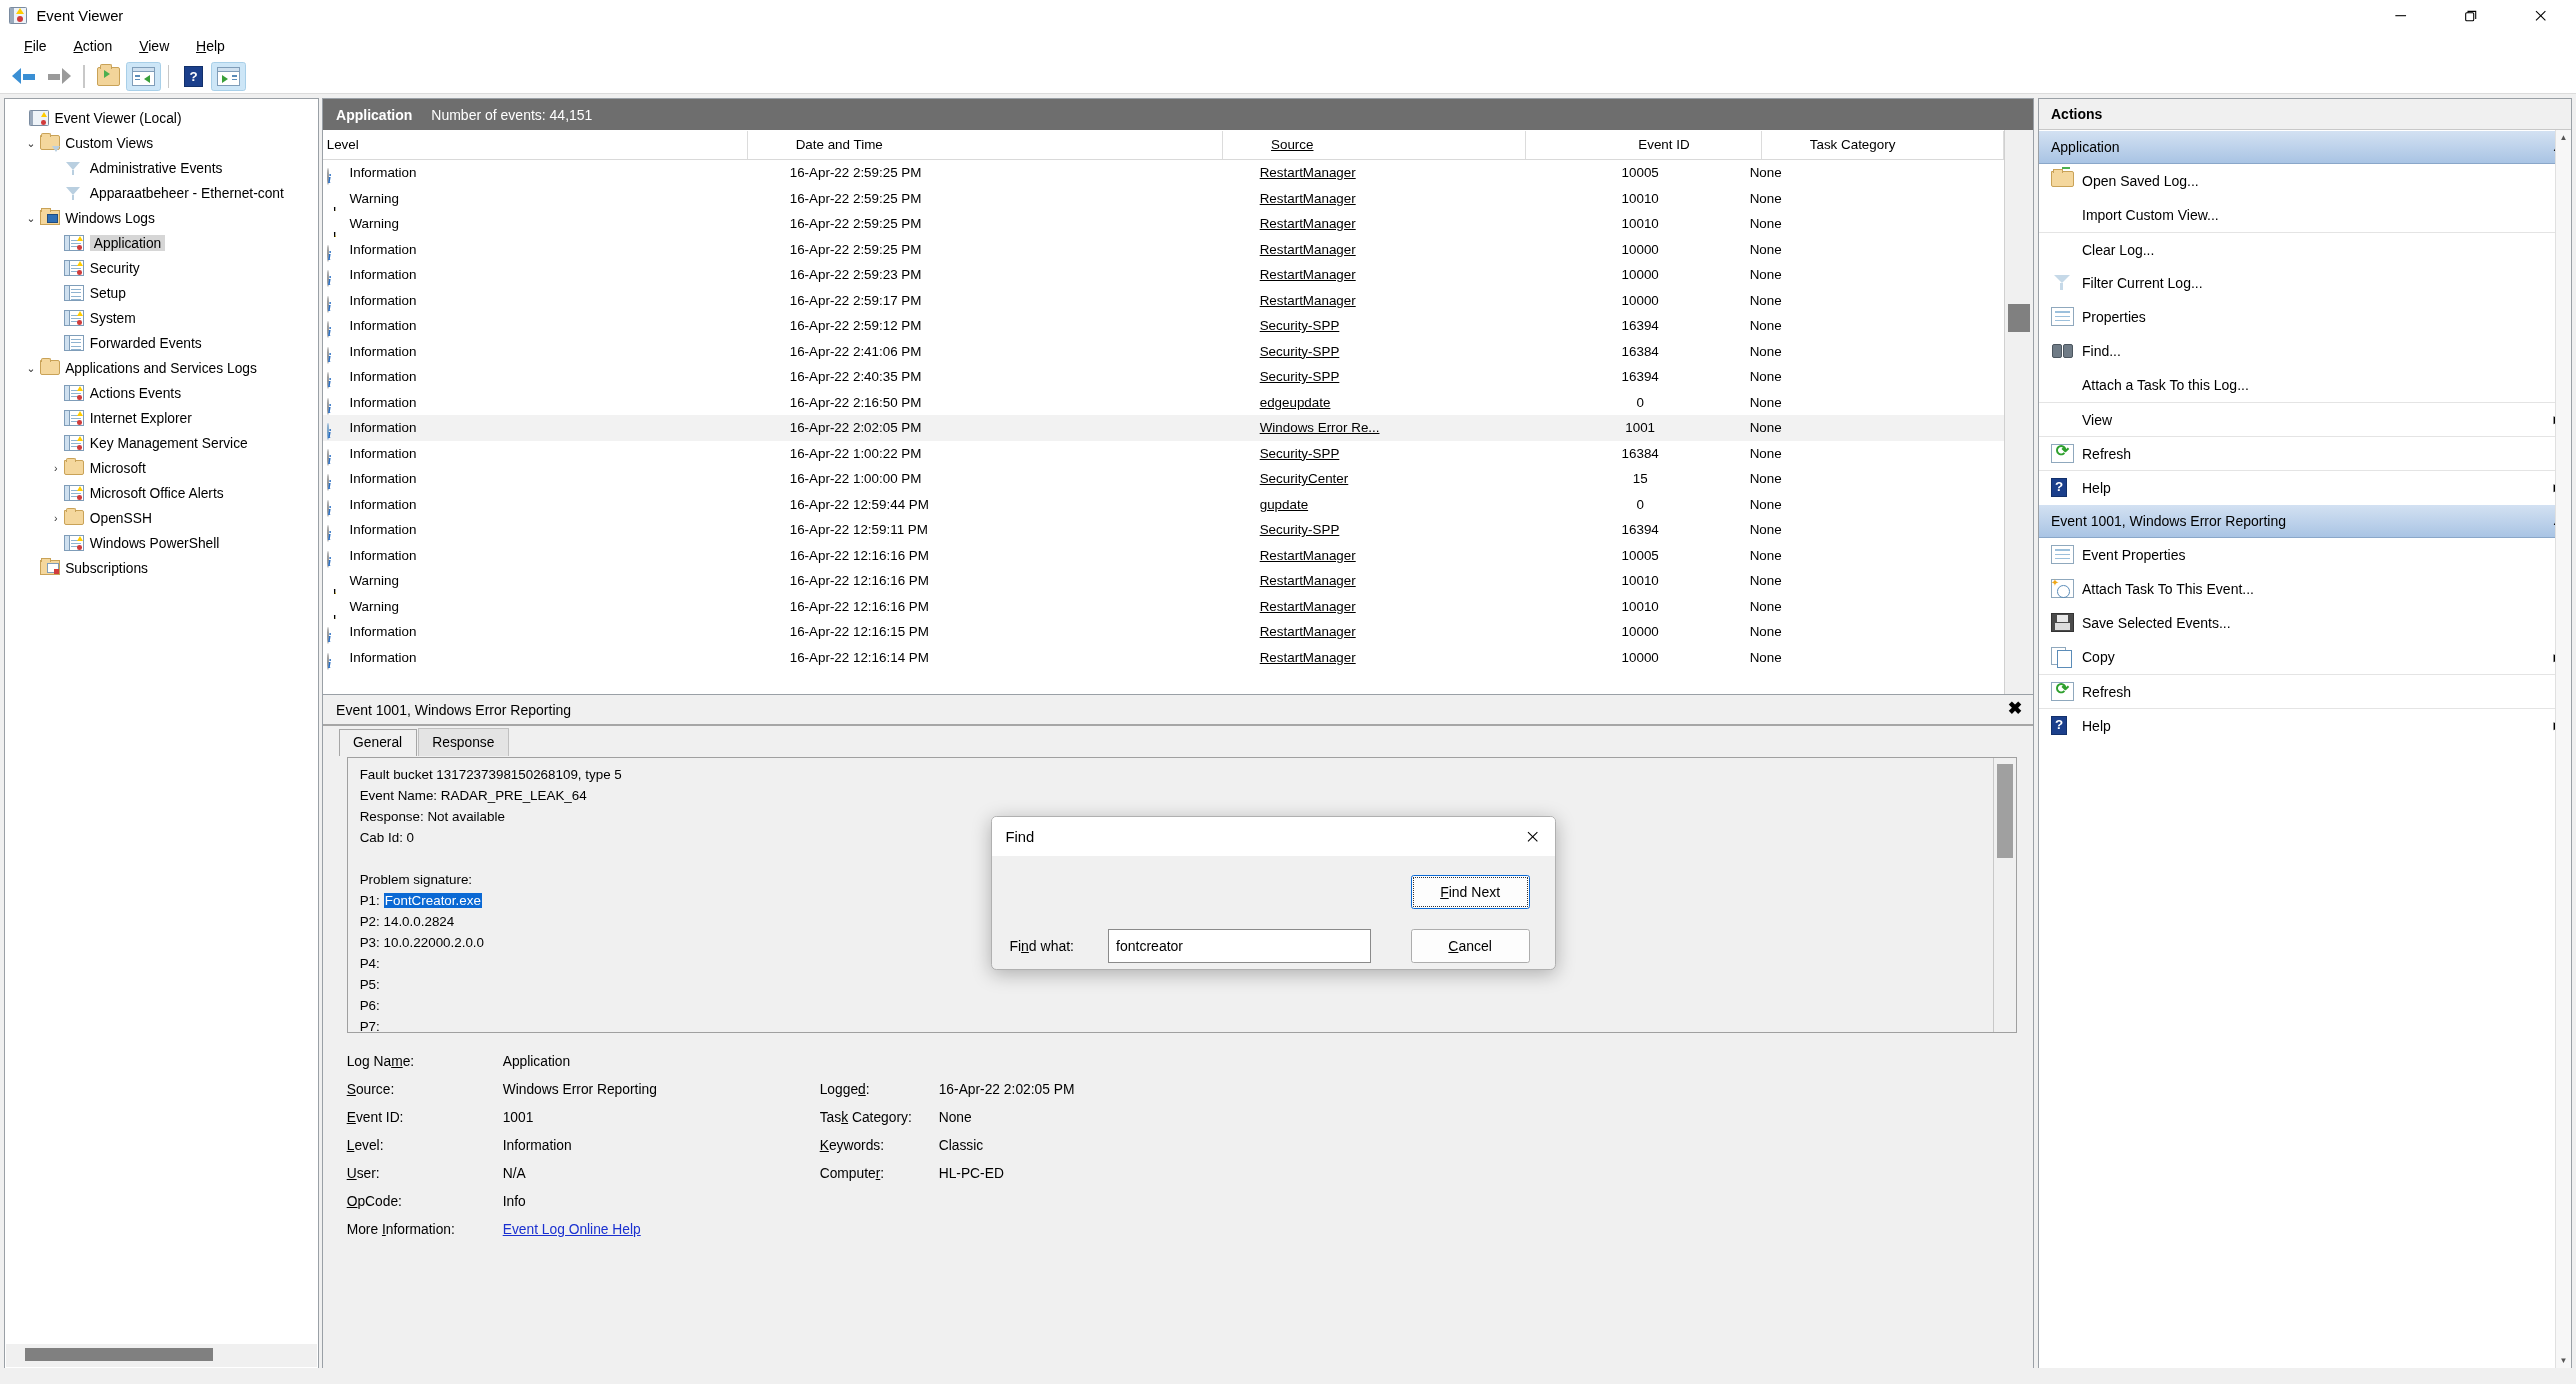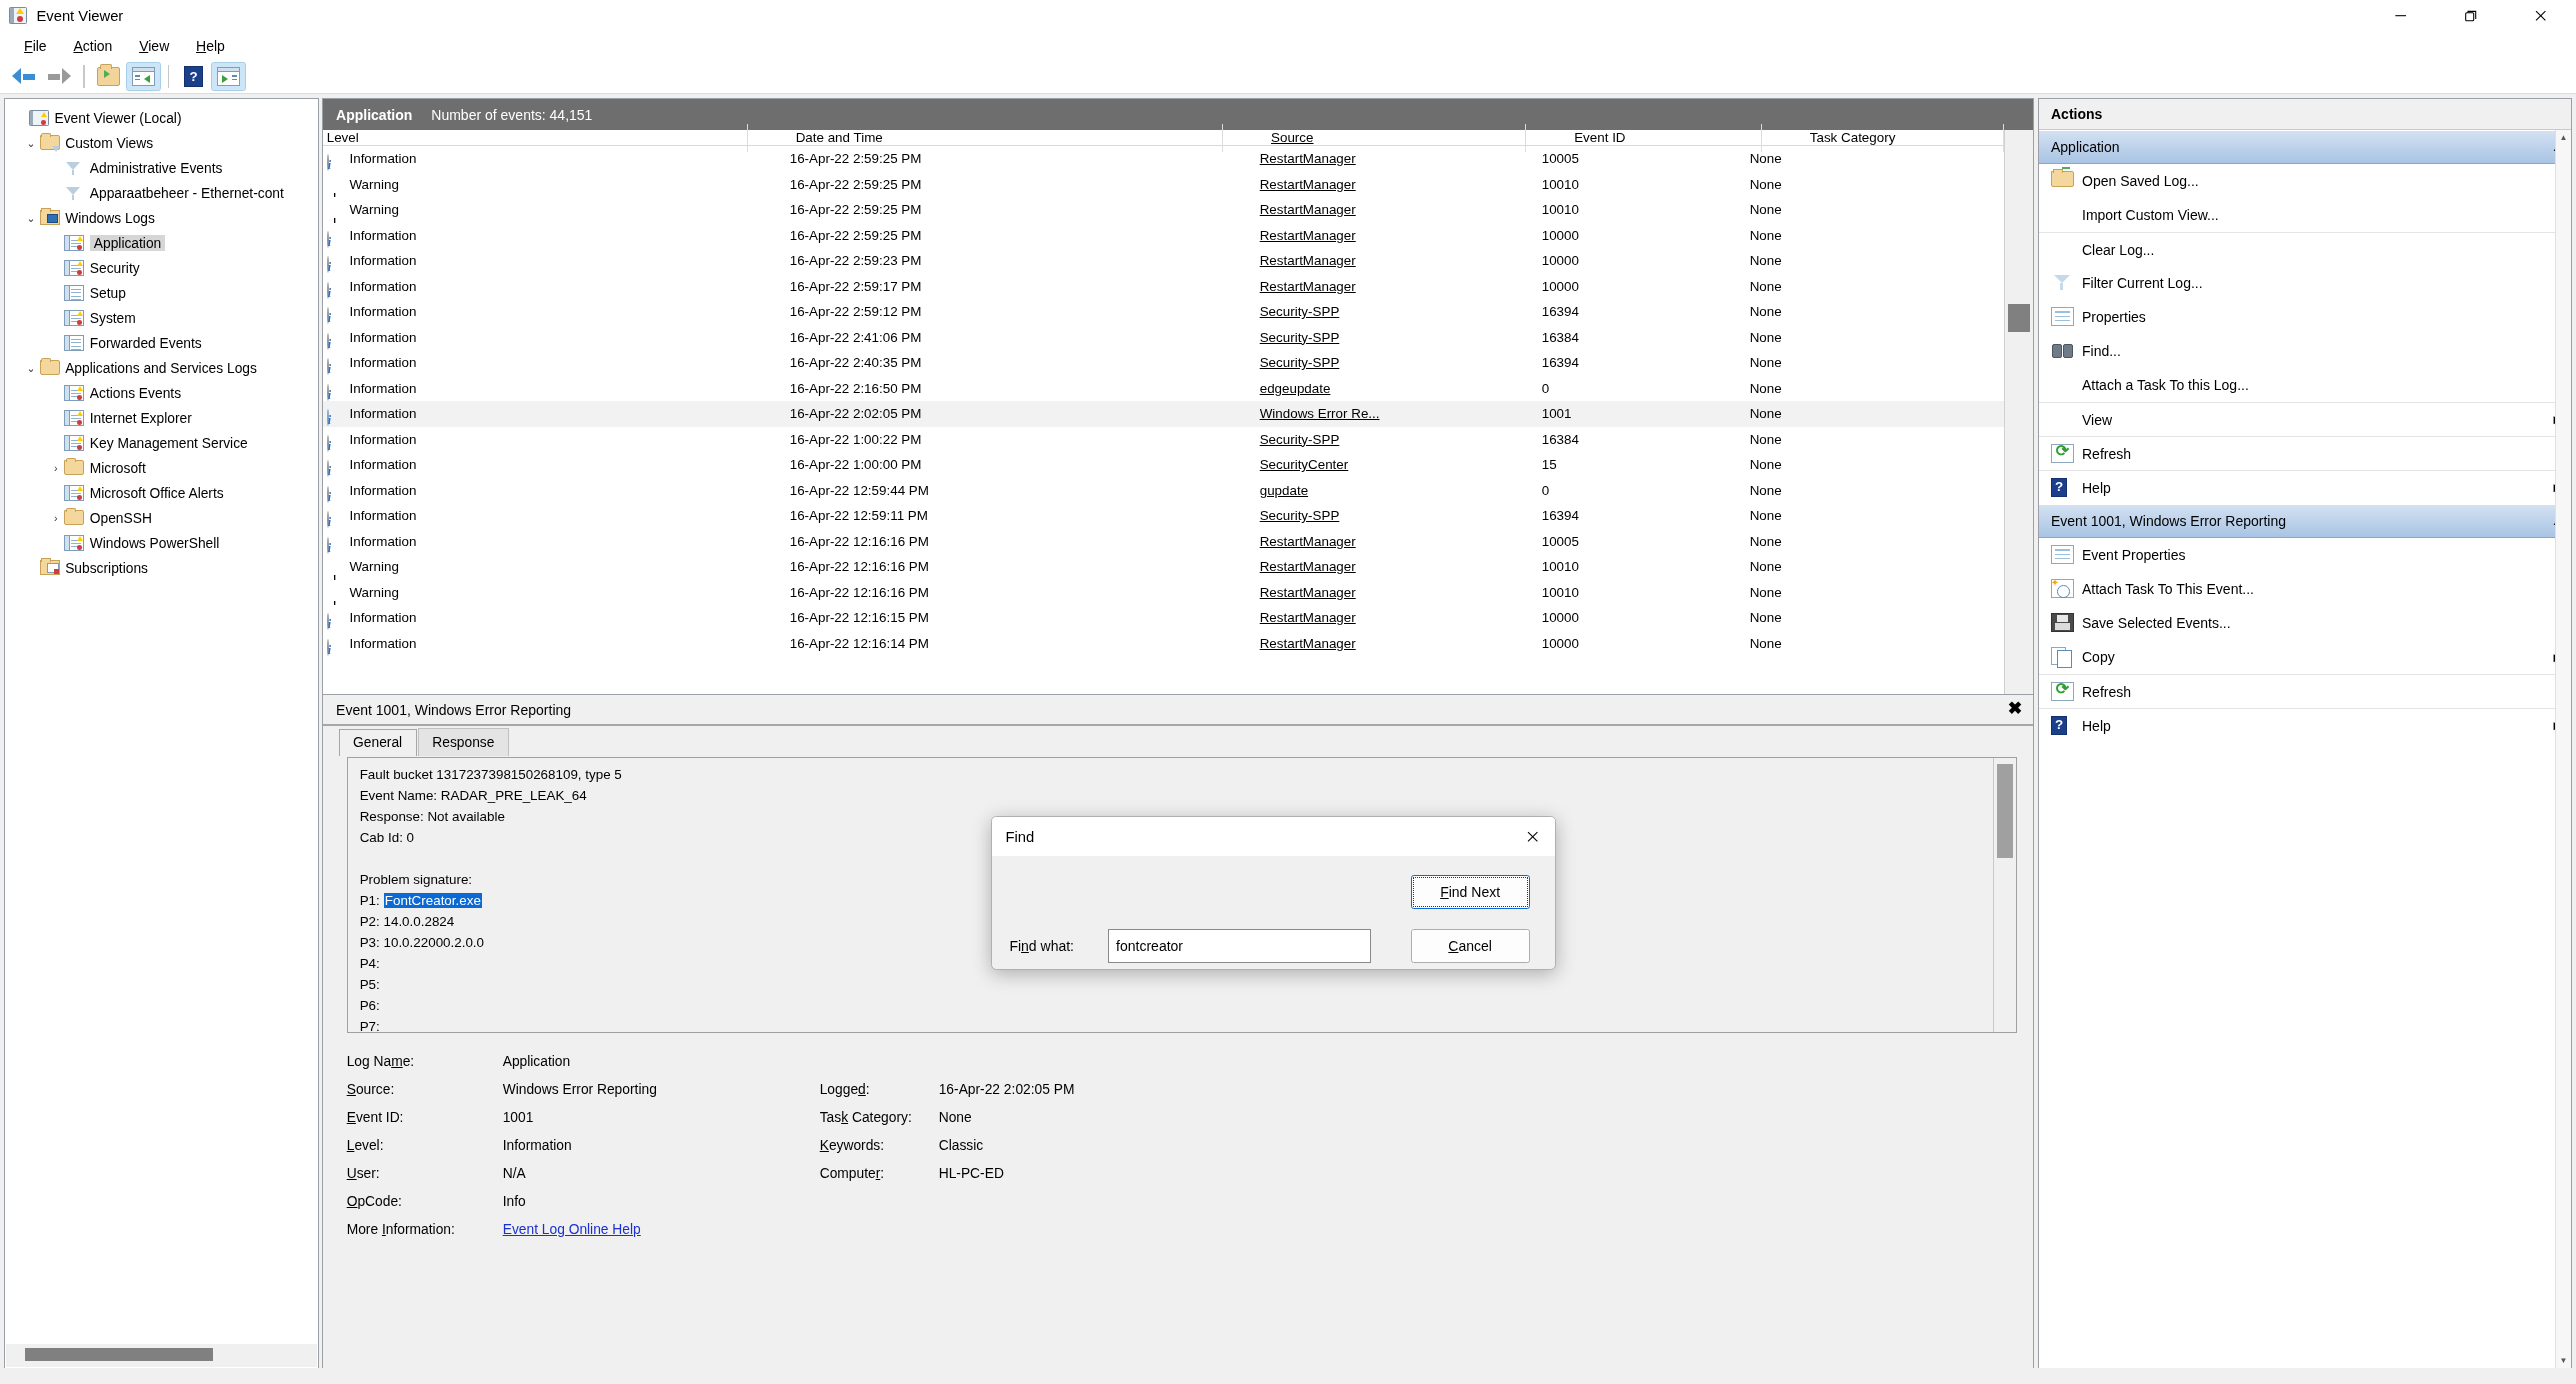--- a/index.html
+++ b/index.html
@@ -114,26 +114,26 @@
 
   
   #center { flex:1; display:flex; flex-direction:column; margin:4px 2.7px 16px 2.7px; min-width:0; }
 
   
   #listpanel { height:597px; border:1.3px solid #9aa0a6; background:#fff; display:flex; flex-direction:column; position:relative; }
   #listheader { height:31px; background:#6e6e6e; color:#fff; display:flex; align-items:center; padding-left:13.4px; font-size:14px; }
   #listheader .lh-log { font-weight:bold; margin-right:19px; }
   #listgrid { flex:1; display:flex; min-height:0; }
   #gridmain { flex:1; min-width:0; display:flex; flex-direction:column; }
-  #colhead { display:flex; height:16px; align-items:center; background:#fff; border-bottom:0.7px solid #d9d9d9; font-size:13.4px;gap:44px; }
+  #colhead { display:flex; height:30px; align-items:center; background:#fff; border-bottom:0.7px solid #d9d9d9; font-size:13.4px;gap:44px; }
   .col { padding:0 4px; white-space:nowrap; overflow:hidden; position:relative; }
   .col-level { width:463px; }
   .col-date { width:470px; }
   .col-source { width:282px;text-decoration:underline; }
-  .col-eid { width:208px; text-align:left; padding-right:7px; }
+  .col-eid { width:208px; text-align:center; padding-right:7px; }
   .col-task { width:215px; }
   #colhead .col { border-right:0.7px solid #dcdcdc; height:28px; line-height:28px; }
   #rows { flex:1; overflow:hidden; }
   .erow { display:flex; height:25.5px; align-items:center; font-size:13.4px; white-space:nowrap; }
   .erow.sel { background:#f2f2f2; }
   .erow .col { height:25.5px; line-height:25.5px; }
   .lvlicon { width:17.4px; height:17.4px; display:inline-block; vertical-align:middle; margin-right:5.4px; position:relative; top:-0.7px; }
   .ico-info { border-radius:50%; background:#fff; border:1.3px solid #9a9a9a; width:16px;height:16px; position:relative; }
   .ico-info:after { content:"i"; position:absolute; left:0; right:0; top:-2px; text-align:center; font-size:12px; font-style:italic; color:#2a6fc4; font-weight:bold; font-family:"Liberation Serif", serif; }
   .erow.sel .ico-info { background:#cfe3f5; border-color:#7ea6c9; }

